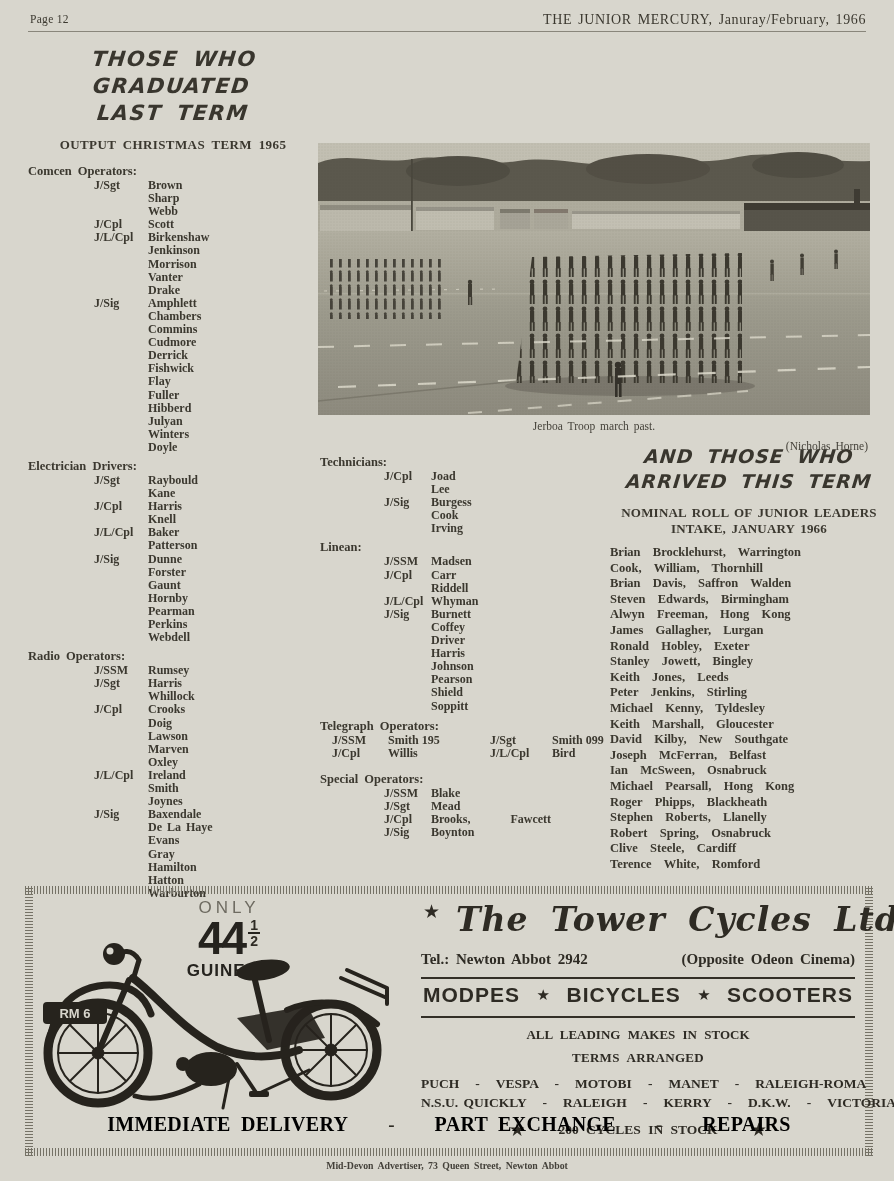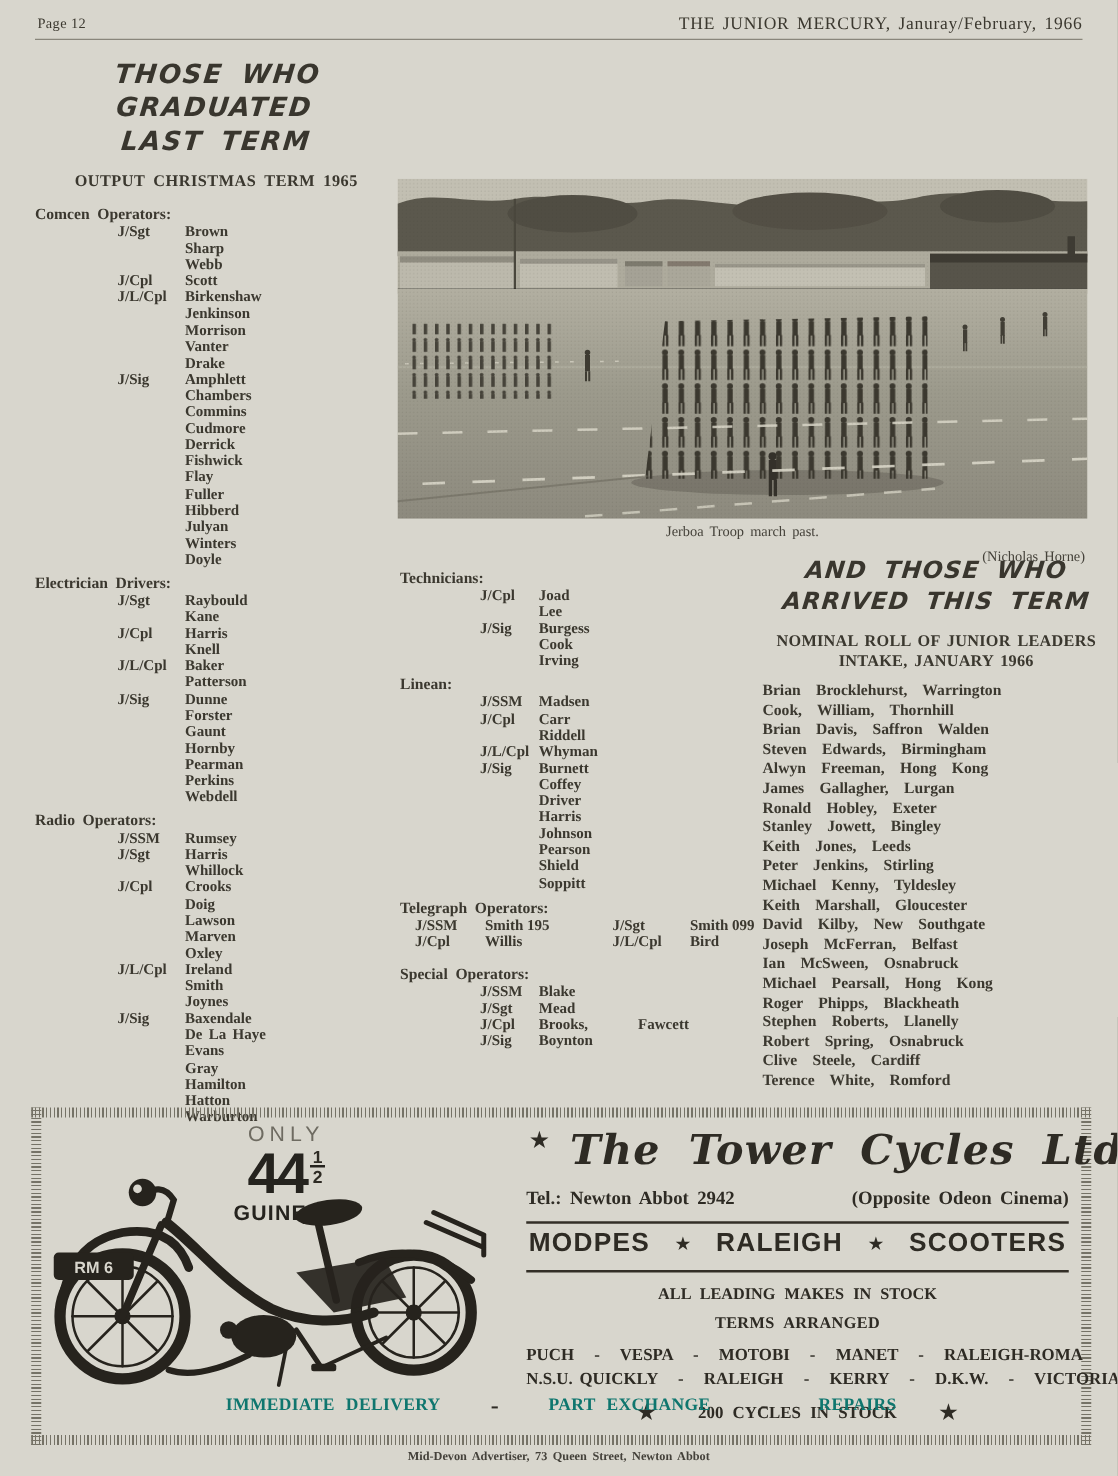--- a/index.html
+++ b/index.html
@@ -78,21 +78,21 @@
   .ad-rule{border-top:2px solid #332f27;margin-top:9px;}
   .cat-row{display:flex;justify-content:space-between;align-items:center;margin-top:4px;padding:0 2px;}
   .cat{font-family:"Liberation Sans",sans-serif;font-weight:bold;font-size:21px;letter-spacing:1px;}
   .cat-star{font-size:15px;}
   .stock1{text-align:center;font-weight:bold;font-size:13px;margin-top:9px;word-spacing:4px;}
   .stock2{text-align:center;font-weight:bold;font-size:13px;margin-top:7px;word-spacing:4px;letter-spacing:.3px;}
   .brands{text-align:center;font-weight:bold;font-size:13.5px;margin-top:9px;line-height:17.5px;white-space:pre;word-spacing:2px;}
   .cycles-row{text-align:center;font-weight:bold;font-size:13.5px;margin-top:9px;word-spacing:4px;}
   .cycles-row .star{font-size:16px;margin:0 34px;vertical-align:-1px;}
   .services{position:absolute;left:0;right:0;bottom:12px;display:flex;justify-content:center;align-items:center;}
-  .service{font-weight:bold;font-size:14px;word-spacing:5px;letter-spacing:.3px;color:#0f766e;}
+  .service{font-weight:bold;font-size:20px;word-spacing:5px;letter-spacing:.3px;color:#000000;}
   .svc-dash{font-weight:bold;font-size:19px;margin:0 40px;}
   
   .footer{position:absolute;left:0;right:0;top:1160px;text-align:center;font-weight:bold;font-size:9.8px;color:#44413a;word-spacing:2px;}
 </style>
 </head>
 <body>
 
 <div class="page">
 
   <div class="hdr-left">Page 12</div>
@@ -633,21 +633,21 @@
           <span class="company">The Tower Cycles Ltd.</span>
         </div>
         <div class="tel-row">
           <span>Tel.: Newton Abbot 2942</span>
           <span>(Opposite Odeon Cinema)</span>
         </div>
         <div class="ad-rule"></div>
         <div class="cat-row" id="cat-row">
             <span class="cat">MODPES</span>
             <span class="cat-star">★</span>
-            <span class="cat">RALEIGH</span>
+            <span class="cat">BICYCLES</span>
             <span class="cat-star">★</span>
             <span class="cat">SCOOTERS</span>
           </div>
         <div class="ad-rule"></div>
         <div class="stock1">ALL  LEADING  MAKES  IN  STOCK</div>
         <div class="stock2">TERMS  ARRANGED</div>
         <div class="brands">PUCH   -   VESPA   -   MOTOBI   -   MANET   -   RALEIGH-ROMA</div>
         <div class="brands" style="margin-top:1px">N.S.U. QUICKLY   -   RALEIGH   -   KERRY   -   D.K.W.   -   VICTORIA</div>
         <div class="cycles-row">
           <span class="star">★</span><span>200  CYCLES  IN  STOCK</span><span class="star">★</span>

